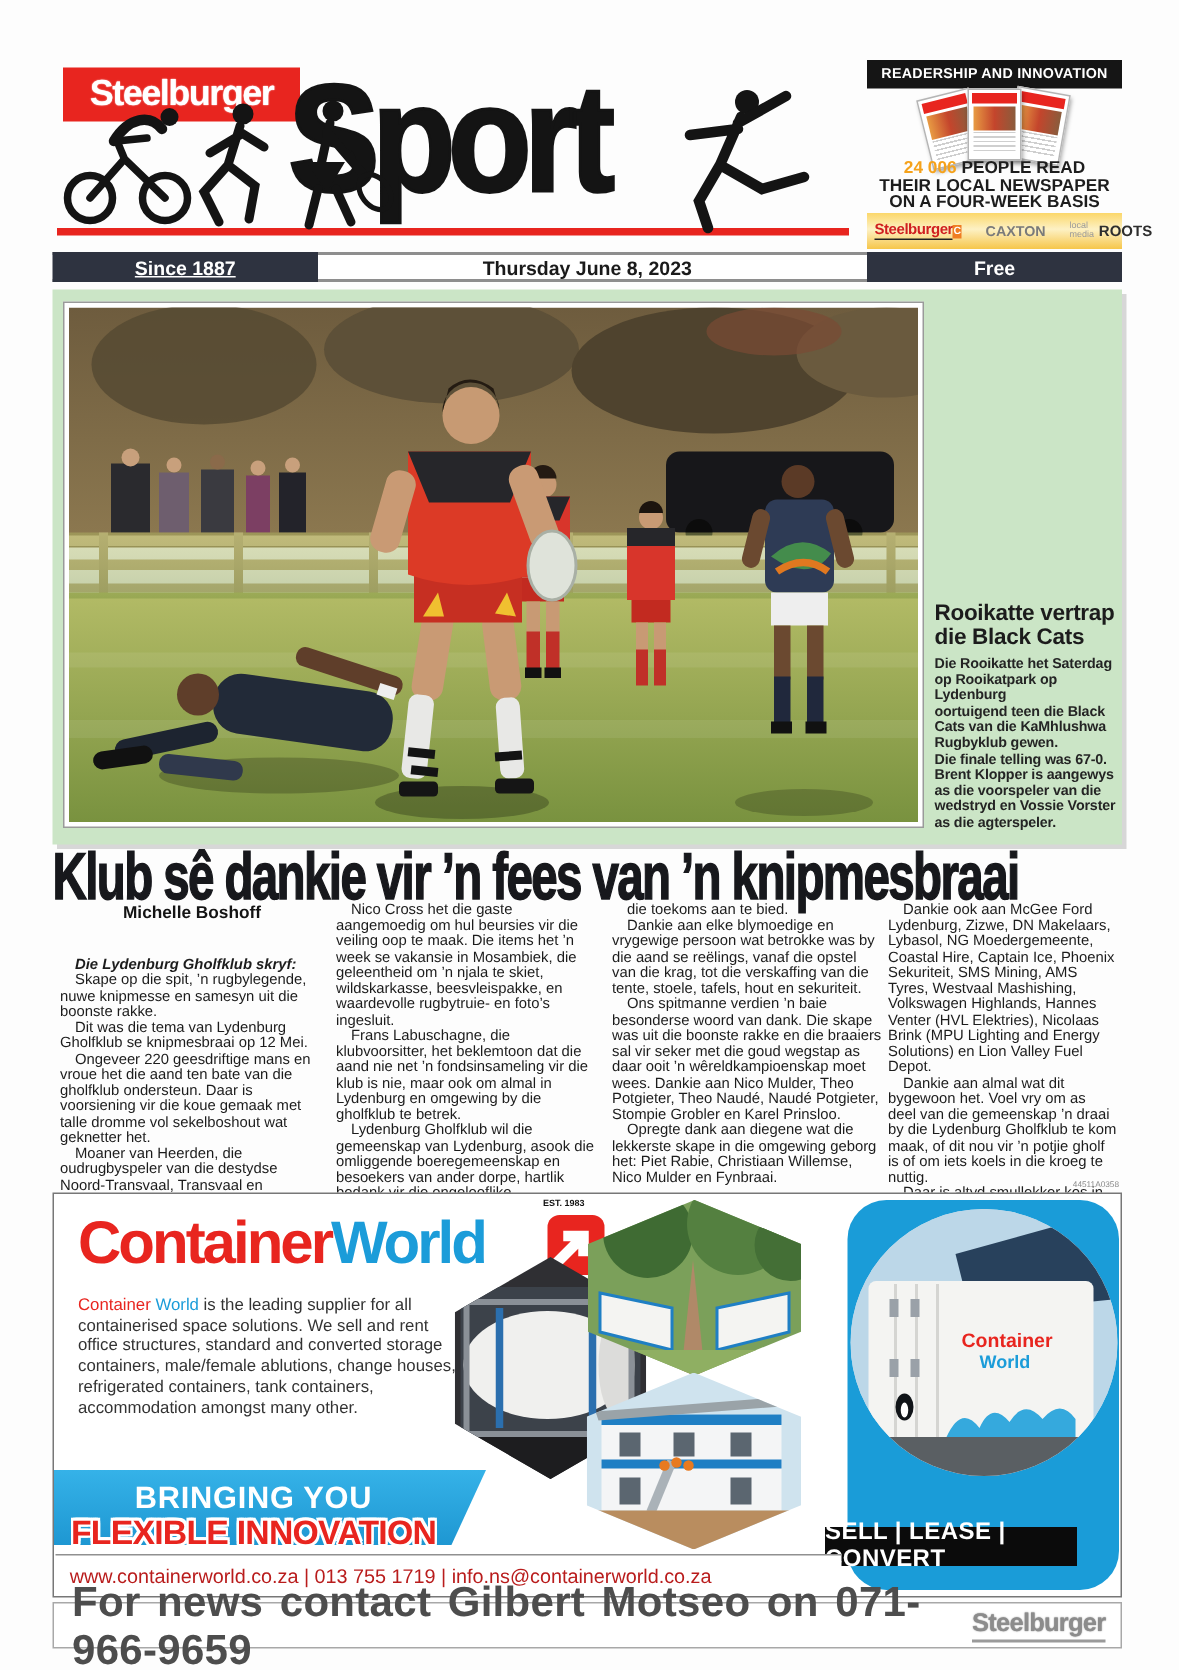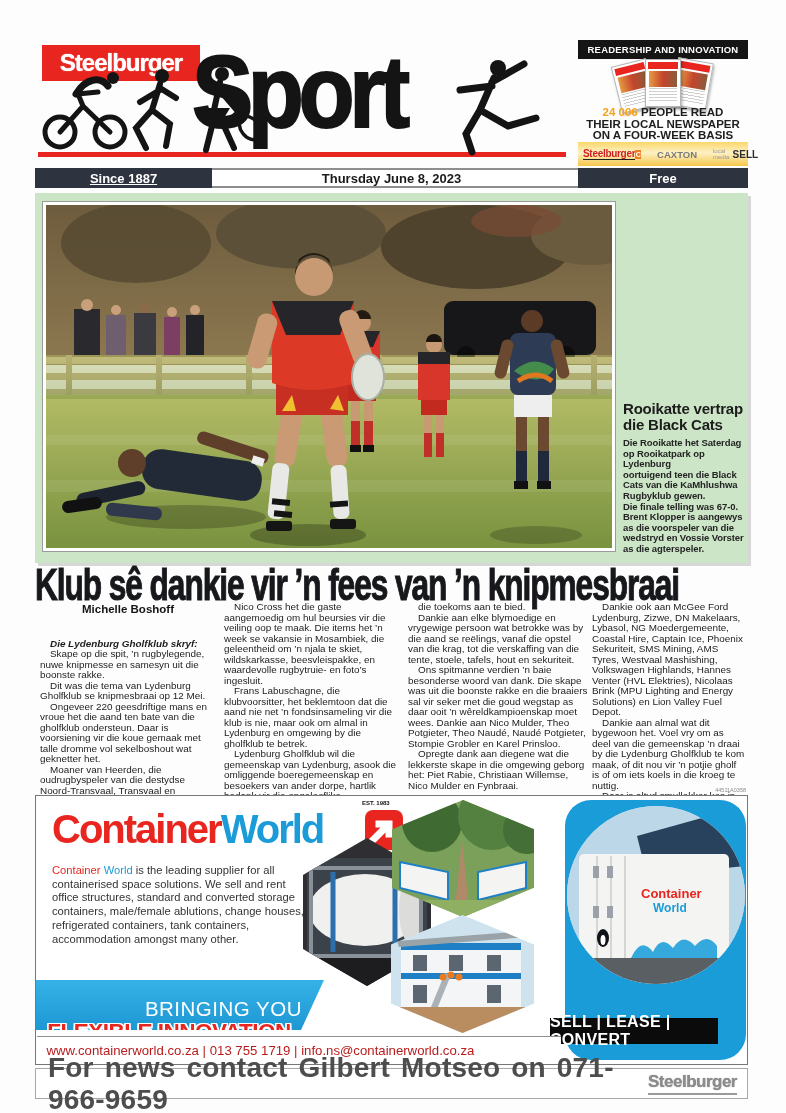--- a/index.html
+++ b/index.html
@@ -50,21 +50,21 @@
   .ad-code{left:690px;top:787px;width:56px;text-align:right;font-size:5.5px;color:#8a8a8a;}
   .ad-box{left:35px;top:795px;width:713px;height:270px;background:#fff;border:1.5px solid #777;box-sizing:border-box;}
   .cw-logo{left:52px;top:808px;font-size:40px;font-weight:700;letter-spacing:-2px;line-height:42px;}
   .cw-red{color:#e8251f;}
   .cw-blue{color:#1b9cd9;}
   .cw-est{left:362px;top:800px;font-size:6px;font-weight:700;color:#111;}
   .cw-arrow{left:365px;top:810px;width:38px;height:40px;background:#e8251f;border-radius:8px;}
   .cw-arrow svg{display:block;width:100%;height:100%;}
   .ad-body{left:52px;top:864px;width:254px;font-size:11.2px;line-height:13.7px;color:#333;}
   .banner{left:36px;top:980px;width:288px;height:50px;background:linear-gradient(180deg,#35b2e8,#1e97d2);clip-path:polygon(0 0,100% 0,92% 100%,0 100%);text-align:center;}
-  .banner .b1{margin-top:17px;color:#fff;font-weight:400;font-size:20.5px;letter-spacing:.5px;padding-right:22px;text-align:right;}
+  .banner .b1{margin-top:7px;color:#fff;font-weight:700;font-size:20.5px;letter-spacing:.5px;padding-right:22px;}
   .banner .b2{color:#e8251f;font-weight:700;font-size:22.5px;letter-spacing:-.5px;margin-top:-2px;padding-right:22px;
     text-shadow:-1.5px -1.5px 0 #fff,1.5px -1.5px 0 #fff,-1.5px 1.5px 0 #fff,1.5px 1.5px 0 #fff,0 -1.5px 0 #fff,0 1.5px 0 #fff,-1.5px 0 0 #fff,1.5px 0 0 #fff;}
   .url-strip{left:36.5px;top:1036px;width:524px;height:27px;border-top:1px solid #909090;font-size:13.2px;color:#b91c1c;line-height:27px;padding-left:10px;box-sizing:border-box;background:#fff;}
   .hex{position:absolute;clip-path:polygon(50% 0,100% 25%,100% 75%,50% 100%,0 75%,0 25%);overflow:hidden;}
   .hex svg{display:block;width:100%;height:100%;}
   .hex-left{left:303px;top:838px;width:128px;height:148px;}
   .hex-top{left:392px;top:800px;width:142px;height:117px;}
   .hex-bot{left:391px;top:915px;width:143px;height:118px;}
   .blue-panel{left:565px;top:800px;width:181px;height:260px;background:#1a9cd8;border-radius:26px;}
   .circle-photo{left:567px;top:806px;width:178px;height:178px;border-radius:50%;overflow:hidden;background:#cfe4ef;}
@@ -137,21 +137,21 @@
   <div>THEIR LOCAL NEWSPAPER</div>
   <div>ON A FOUR-WEEK BASIS</div>
 </div>
 <div class="abs r-band">
   <span class="lg-steel">Steelburger</span>
   <span class="lg-cax">
       <span class="cax-ic">C</span>
       <span>CAXTON</span>
       <i>local media</i>
     </span>
-  <span class="lg-roots">SELL</span>
+  <span class="lg-roots">ROOTS</span>
 </div>
 
 <div class="abs date-strip"></div>
 <div class="abs date-text">Thursday June 8, 2023</div>
 <div class="abs chip chip-since">Since 1887</div>
 <div class="abs chip chip-free">Free</div>
 
 <div class="abs green"></div>
 <div class="abs photo-frame">
   <svg viewBox="0 0 566 343" preserveAspectRatio="none">

